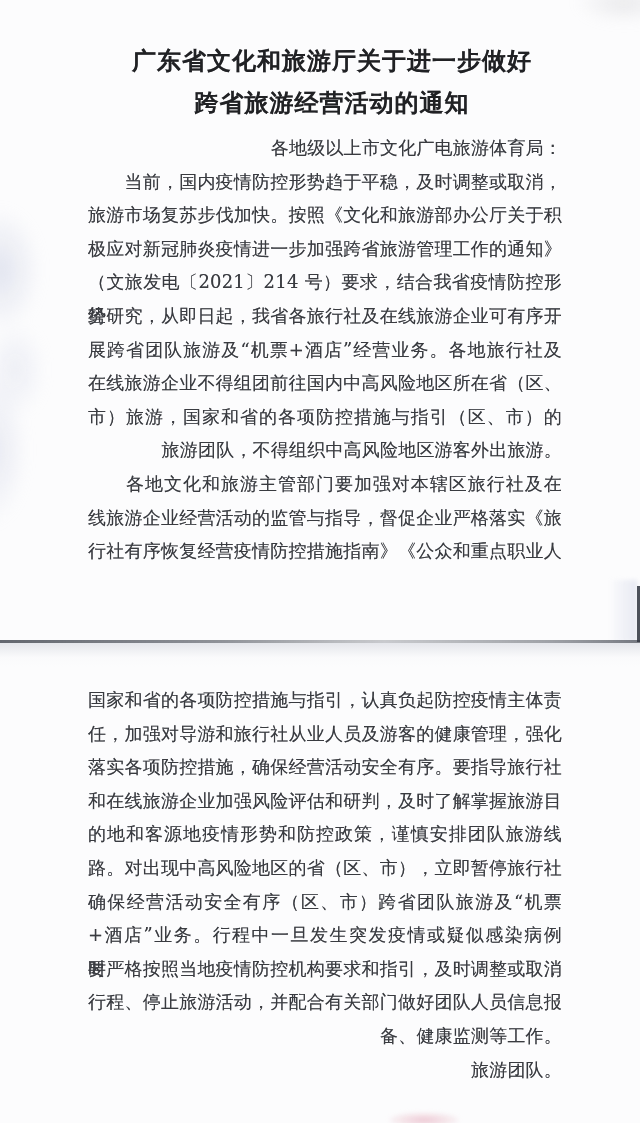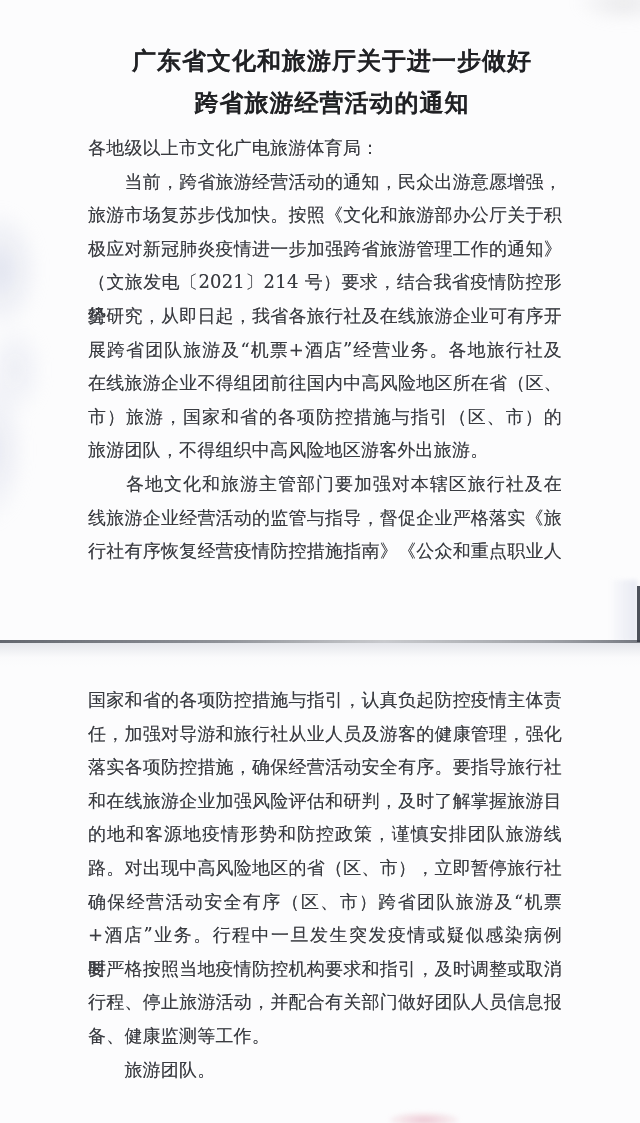--- a/index.html
+++ b/index.html
@@ -104,20 +104,21 @@
     color: #393b40;
     font-size: 18px;
     text-shadow: 0 0 0.5px rgba(70,72,78,0.6);
   }
   .body-page1 { top: 131px; }
   .body-page2 { top: 683px; }
   .line {
     height: 33.6px;
     line-height: 33.6px;
     letter-spacing: 0.2px;
+    text-align: right;
   }
   .line.fill {
     text-align: justify;
     text-align-last: justify;
   }
 </style>
 </head>
 <body>
 
 <div class="scan">
@@ -128,21 +129,21 @@
   <div class="smudge smudge-left"></div>
   <div class="smudge smudge-topright"></div>
 
   <h1 class="doc-title">
     <span>广东省文化和旅游厅关于进一步做好</span>
     <span>跨省旅游经营活动的通知</span>
   </h1>
 
   <div class="body-block body-page1">
       <div class="line">各地级以上市文化广电旅游体育局：</div>
-      <div class="line fill">　　当前，跨省旅游经营活动的通知，民众出游意愿增强，</div>
+      <div class="line fill">　　当前，国内疫情防控形势趋于平稳，及时调整或取消，</div>
       <div class="line fill">旅游市场复苏步伐加快。按照《文化和旅游部办公厅关于积</div>
       <div class="line fill">极应对新冠肺炎疫情进一步加强跨省旅游管理工作的通知》</div>
       <div class="line fill">（文旅发电〔2021〕214 号）要求，结合我省疫情防控形势，</div>
       <div class="line fill">经研究，从即日起，我省各旅行社及在线旅游企业可有序开</div>
       <div class="line fill">展跨省团队旅游及“机票+酒店”经营业务。各地旅行社及</div>
       <div class="line fill">在线旅游企业不得组团前往国内中高风险地区所在省（区、</div>
       <div class="line fill">市）旅游，国家和省的各项防控措施与指引（区、市）的</div>
       <div class="line">旅游团队，不得组织中高风险地区游客外出旅游。</div>
       <div class="line fill">　　各地文化和旅游主管部门要加强对本辖区旅行社及在</div>
       <div class="line fill">线旅游企业经营活动的监管与指导，督促企业严格落实《旅</div>

